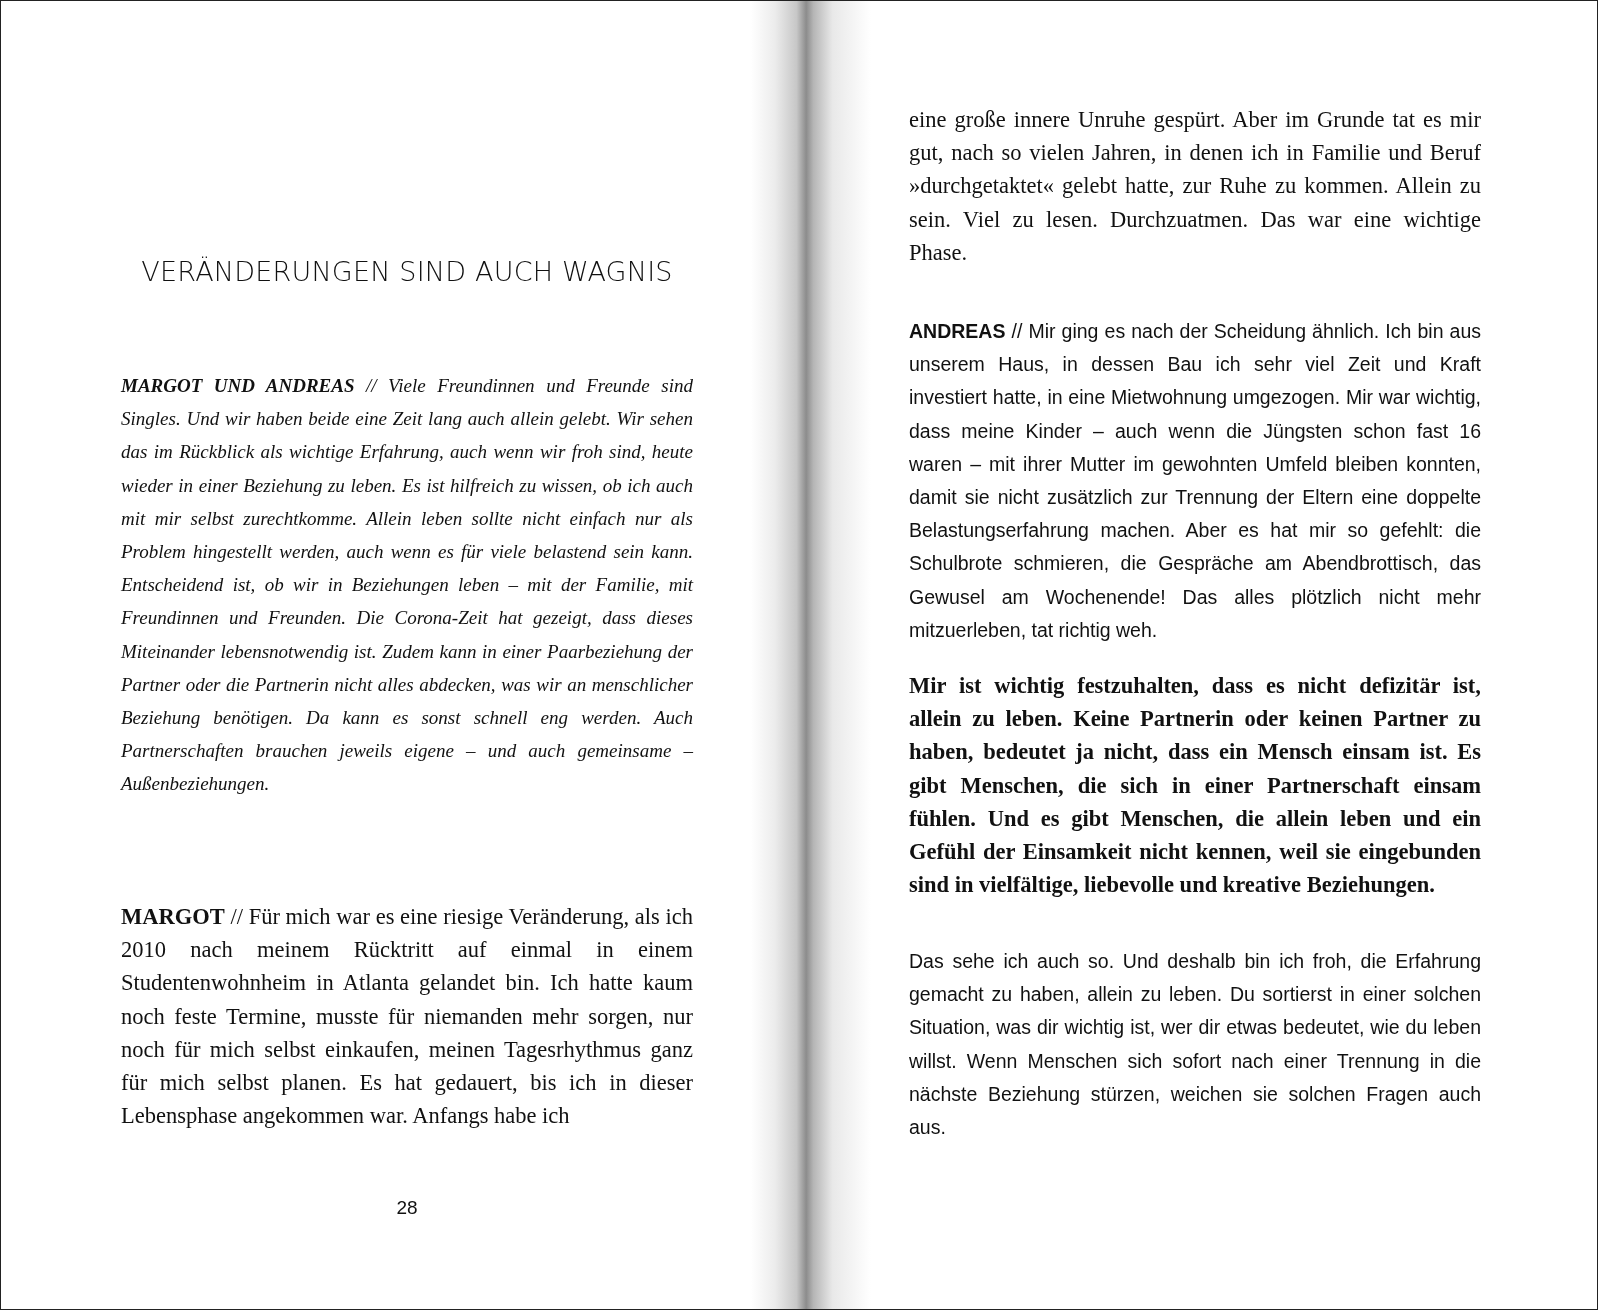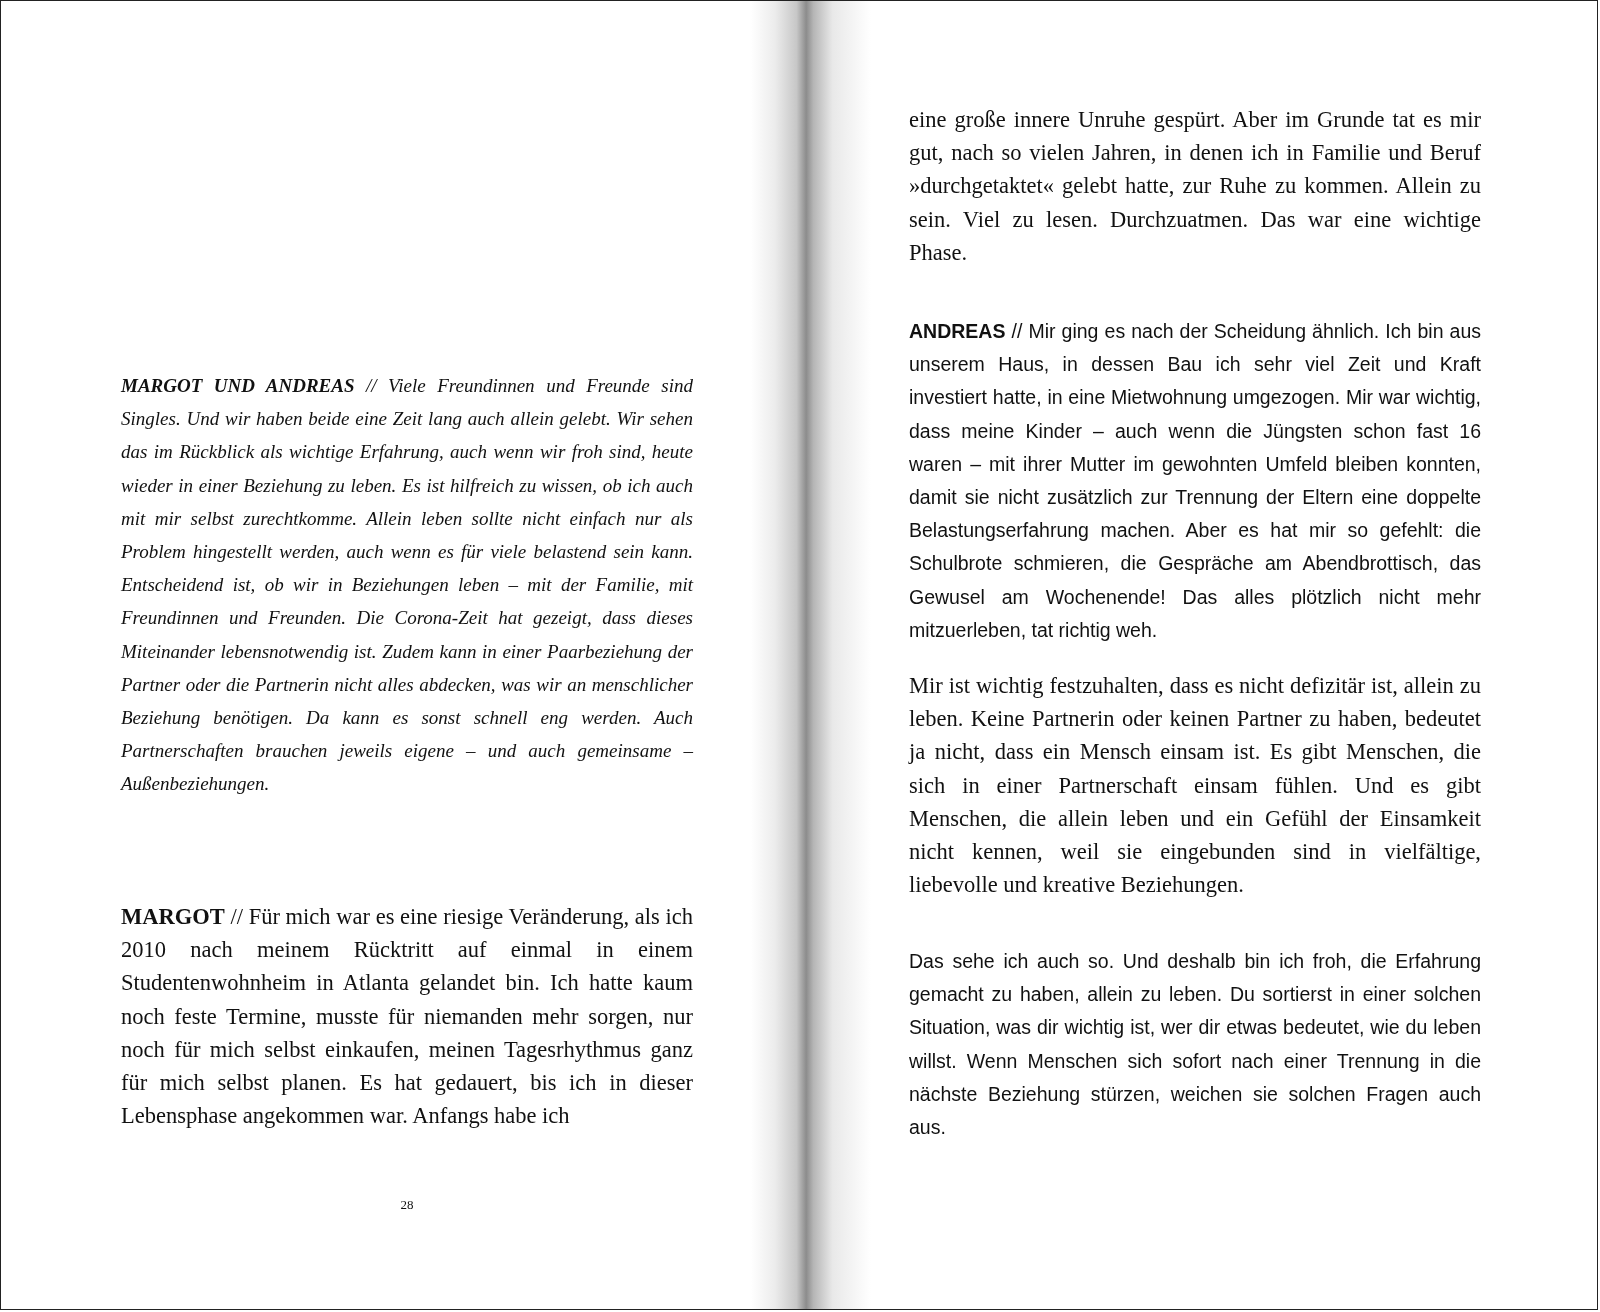--- a/index.html
+++ b/index.html
@@ -33,30 +33,31 @@
       margin: 0; text-align: justify; hyphens: manual;
       color: #111; line-height: 33.2px;
     }
     .serif { font-family: "Liberation Serif", serif; font-size: 22.5px; }
     .serif-italic { font-family: "Liberation Serif", serif; font-style: italic; font-size: 19px; }
     .sans { font-family: "Liberation Sans", sans-serif; font-size: 19.5px; margin-top: 12px; }
     .speaker { font-weight: bold; }
     .speaker-italic { font-weight: bold; font-style: italic; }
     .page-number {
       position: absolute; top: 1196px; left: 0; width: 572px; text-align: center;
-      font-family: Liberation Serif, serif; font-size: 13px; color: #111;
+      font-family: Liberation Sans, sans-serif; font-size: 19px; color: #111;
     }
   </style>
 </head>
 <body>
 
 <div class="spread">
   <div class="gutter"></div>
 
   <div class="page page-left">
+    <div class="chapter-title">VERÄNDERUNGEN SIND AUCH WAGNIS</div>
 
     <div class="text-block" style="top:368px;">
       <p class="serif-italic">
         <span class="speaker-italic">MARGOT UND ANDREAS</span><span> // </span><span>Viele Freundinnen und Freunde sind Singles. Und wir haben beide eine Zeit lang auch allein gelebt. Wir sehen das im Rückblick als wichtige Erfahrung, auch wenn wir froh sind, heute wieder in einer Beziehung zu leben. Es ist hilfreich zu wissen, ob ich auch mit mir selbst zurechtkomme. Allein leben sollte nicht einfach nur als Problem hingestellt werden, auch wenn es für viele belastend sein kann. Entscheidend ist, ob wir in Beziehungen leben – mit der Familie, mit Freundinnen und Freunden. Die Corona-Zeit hat gezeigt, dass dieses Miteinander lebensnotwendig ist. Zudem kann in einer Paarbeziehung der Partner oder die Partnerin nicht alles abdecken, was wir an menschlicher Beziehung benötigen. Da kann es sonst schnell eng werden. Auch Partnerschaften brauchen jeweils eigene – und auch gemeinsame – Außenbeziehungen.</span>
       </p>
     </div>
 
     <div class="text-block" style="top:899px;">
       <p class="serif">
         <span class="speaker">MARGOT</span><span> // </span><span>Für mich war es eine riesige Veränderung, als ich 2010 nach meinem Rücktritt auf einmal in einem Studentenwohnheim in Atlanta gelandet bin. Ich hatte kaum noch feste Termine, musste für niemanden mehr sorgen, nur noch für mich selbst einkaufen, meinen Tagesrhythmus ganz für mich selbst planen. Es hat gedauert, bis ich in dieser Lebensphase angekommen war. Anfangs habe ich</span>
@@ -70,21 +71,21 @@
     <div class="text-block" style="top:102px;">
       <p class="serif"><span>eine große innere Unruhe gespürt. Aber im Grunde tat es mir gut, nach so vielen Jahren, in denen ich in Familie und Beruf »durchgetaktet« gelebt hatte, zur Ruhe zu kommen. Allein zu sein. Viel zu lesen. Durchzuatmen. Das war eine wichtige Phase.</span></p>
     </div>
 
     <div class="text-block" style="top:302px;">
       <p class="sans">
         <span class="speaker">ANDREAS</span><span> // </span><span>Mir ging es nach der Scheidung ähnlich. Ich bin aus unserem Haus, in dessen Bau ich sehr viel Zeit und Kraft investiert hatte, in eine Mietwohnung umgezogen. Mir war wichtig, dass meine Kinder – auch wenn die Jüngsten schon fast 16 waren – mit ihrer Mutter im gewohnten Umfeld bleiben konnten, damit sie nicht zusätzlich zur Trennung der Eltern eine doppelte Belastungserfahrung machen. Aber es hat mir so gefehlt: die Schulbrote schmieren, die Gespräche am Abendbrottisch, das Gewusel am Wochenende! Das alles plötzlich nicht mehr mitzuerleben, tat richtig weh.</span>
       </p>
     </div>
 
-    <div class="text-block" style="top:668px;">
+    <div class="text-block" style="top:668px;font-weight:bold;">
       <p class="serif"><span>Mir ist wichtig festzuhalten, dass es nicht defizitär ist, allein zu leben. Keine Partnerin oder keinen Partner zu haben, bedeutet ja nicht, dass ein Mensch einsam ist. Es gibt Menschen, die sich in einer Partnerschaft einsam fühlen. Und es gibt Menschen, die allein leben und ein Gefühl der Einsamkeit nicht kennen, weil sie eingebunden sind in vielfältige, liebevolle und kreative Beziehungen.</span></p>
     </div>
 
     <div class="text-block" style="top:932px;">
       <p class="sans"><span>Das sehe ich auch so. Und deshalb bin ich froh, die Erfahrung gemacht zu haben, allein zu leben. Du sortierst in einer solchen Situation, was dir wichtig ist, wer dir etwas bedeutet, wie du leben willst. Wenn Menschen sich sofort nach einer Trennung in die nächste Beziehung stürzen, weichen sie solchen Fragen auch aus.</span></p>
     </div>
 
   </div>
 </div>
 

